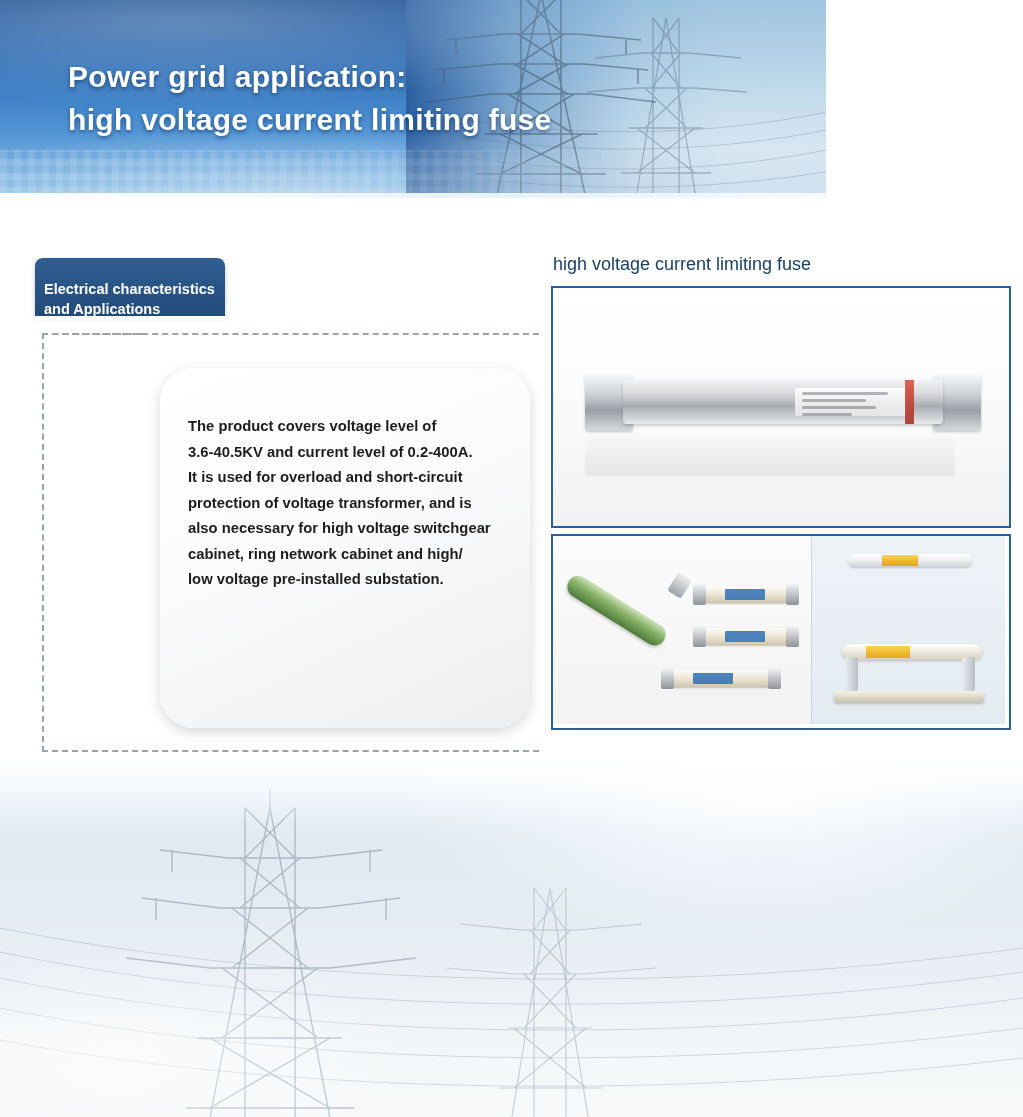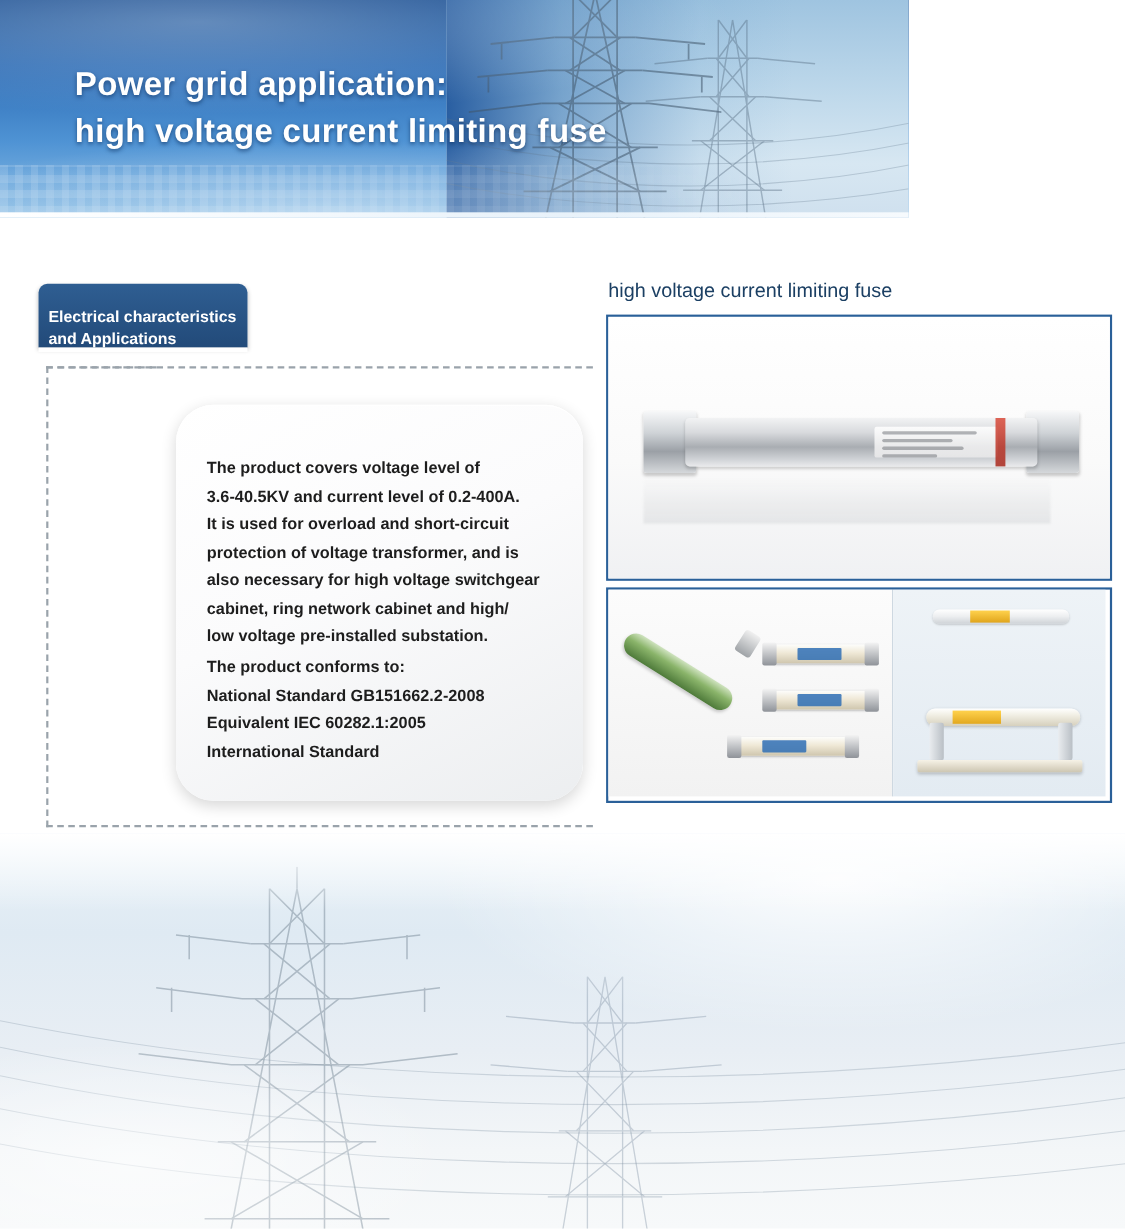--- a/index.html
+++ b/index.html
@@ -414,24 +414,20 @@
   <div class="dashed-top-stub"></div>
 
   <div class="info-card">
     <div class="info-card-text">The product covers voltage level of
 3.6-40.5KV and current level of 0.2-400A.
  It is used for overload and short-circuit
 protection of voltage transformer, and is
  also necessary for high voltage switchgear
  cabinet, ring network cabinet and high/
 low voltage pre-installed substation.</div>
-    <div class="info-card-text2">The product conforms to:
-National Standard GB151662.2-2008
-Equivalent IEC 60282.1:2005
-International Standard</div>
   </div>
 
   <div class="right-heading">high voltage current limiting fuse</div>
 
   <div class="photo-box photo-box-1">
     <div class="fuse-scene">
       <div class="fuse-cap left"></div>
       <div class="fuse-cap right"></div>
       <div class="fuse-body"></div>
       <div class="fuse-label">

